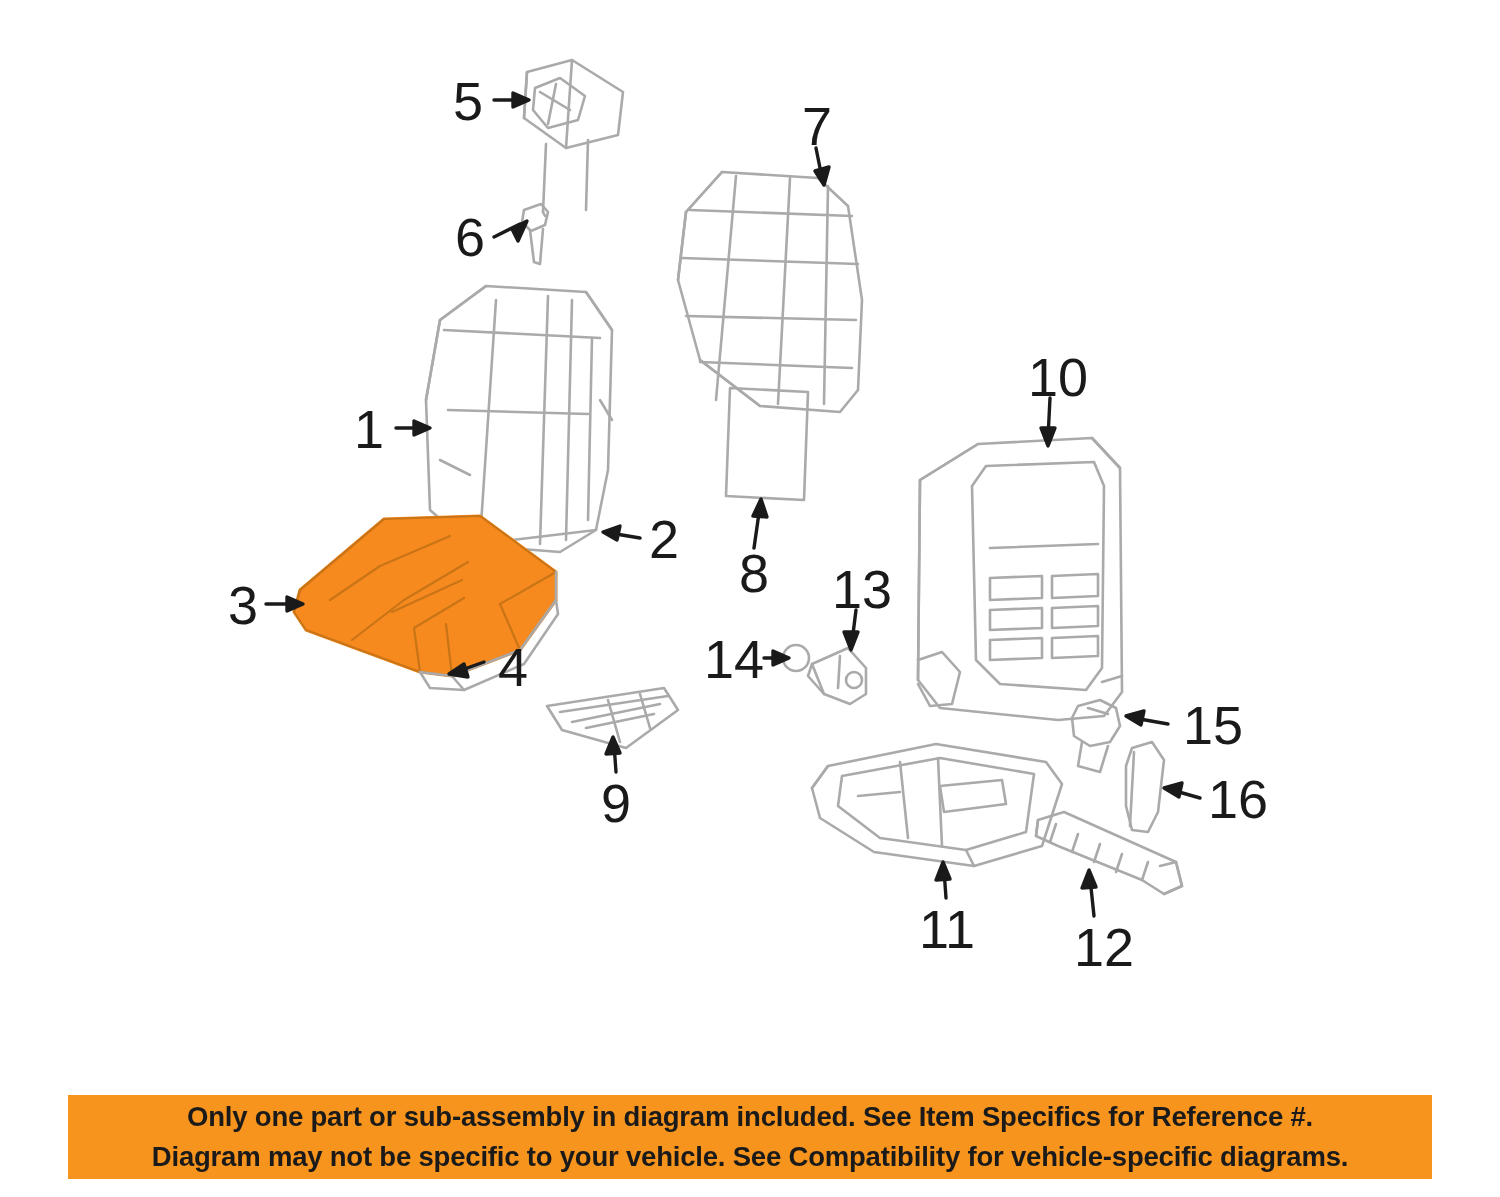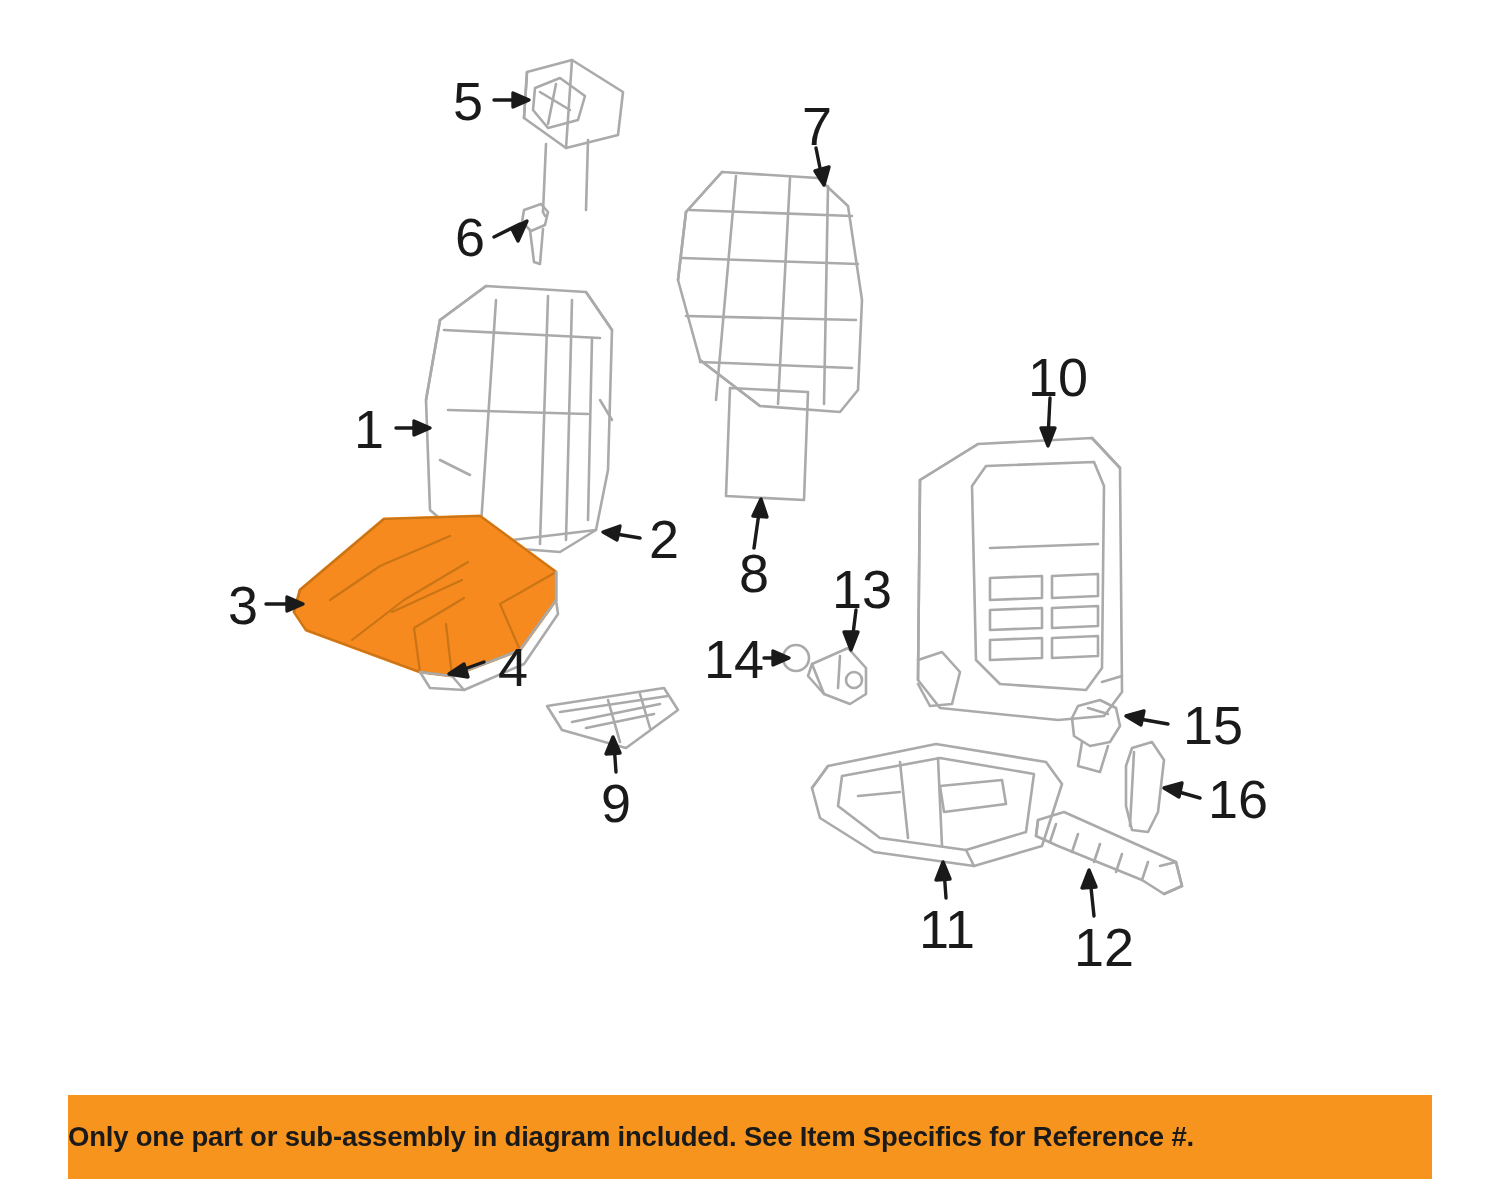--- a/index.html
+++ b/index.html
@@ -34,20 +34,21 @@
   .banner {
     position: absolute;
     left: 68px;
     top: 1095px;
     width: 1364px;
     height: 84px;
     background: #f6941d;
     box-sizing: border-box;
     display: flex;
     flex-direction: column;
+    align-items: center;
     justify-content: center;
   }
   .banner-line {
     font-family: "Liberation Sans", sans-serif;
     font-weight: bold;
     font-size: 27.5px;
     color: #1a1a1a;
     line-height: 40px;
     white-space: nowrap;
     letter-spacing: -0.2px;
@@ -270,15 +271,16 @@
       <text x="1104" y="966">12</text>
       <text x="862" y="608">13</text>
       <text x="734" y="678">14</text>
       <text x="1213" y="744">15</text>
       <text x="1238" y="818">16</text>
     </g>
   </svg>
 
   <div class="banner">
     <div class="banner-line">Only one part or sub-assembly in diagram included. See Item Specifics for Reference #.</div>
+    <div class="banner-line">Diagram may not be specific to your vehicle. See Compatibility for vehicle-specific diagrams.</div>
   </div>
 
 </div>
 
 </body></html>

